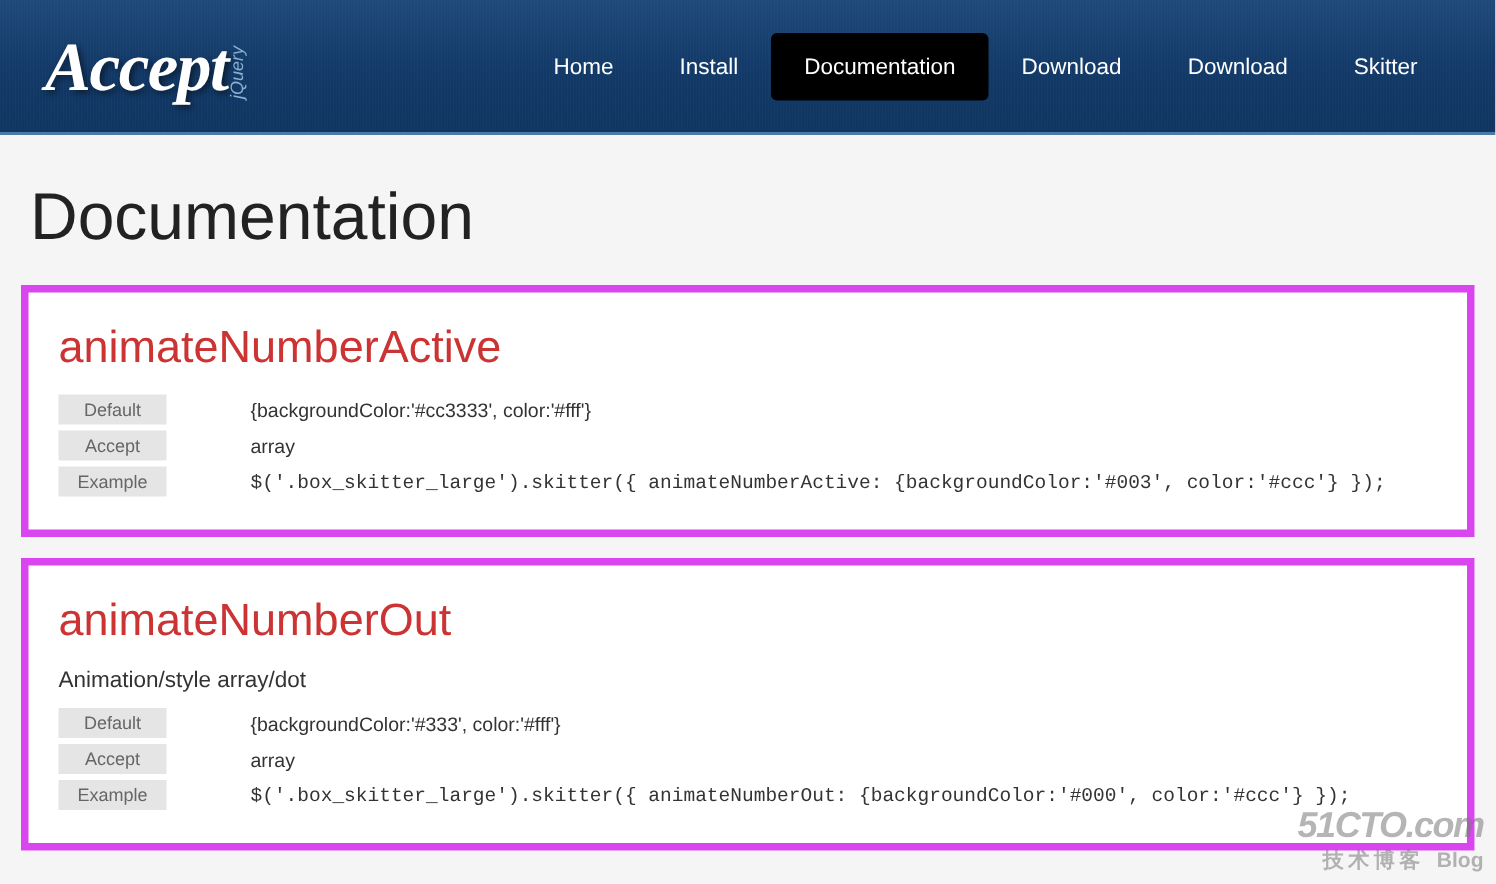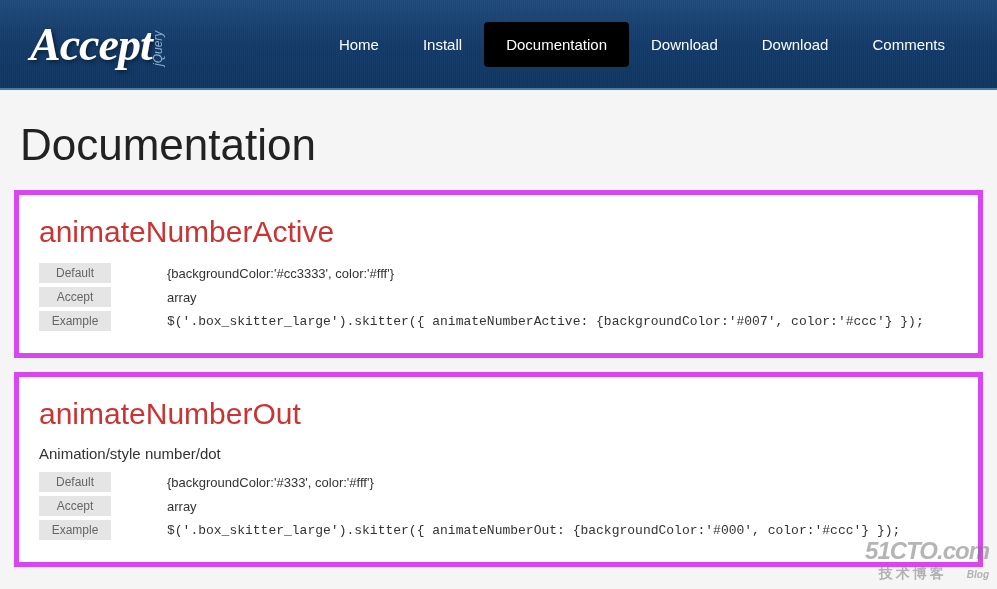--- a/index.html
+++ b/index.html
@@ -107,59 +107,59 @@
   position: absolute;
   right: 8px;
   bottom: 6px;
   text-align: right;
   color: rgba(120,120,120,0.55);
   font-family: Arial, sans-serif;
   pointer-events: none;
 }
 .wm-line1 { font-size: 24px; font-weight: bold; font-style: italic; letter-spacing: -1px; }
 .wm-line2 { font-size: 14px; font-weight: bold; letter-spacing: 3px; }
-.wm-blog { font-size: 10px; font-style: italic; margin-left: 20px; letter-spacing: 0; }
+.wm-blog { font-size: 14px; margin-left: 8px; letter-spacing: 0; }
 </style>
 </head>
 <body>
 
 <div class="header">
   <span class="logo">Accept</span>
   <span class="logo-sub">jQuery</span>
   <div class="nav">
     <div class="nav-item">Home</div>
     <div class="nav-item">Install</div>
     <div class="nav-item active">Documentation</div>
     <div class="nav-item">Download</div>
     <div class="nav-item">Download</div>
-    <div class="nav-item">Comments</div>
+    <div class="nav-item">Skitter</div>
   </div>
 </div>
 
 <h1 class="page-title">Documentation</h1>
 
 <div class="doc-section">
   <h2 class="doc-title">animateNumberActive</h2>
   <div class="doc-row">
     <span class="doc-label">Default</span>
     <span class="doc-value">{backgroundColor:'#cc3333', color:'#fff'}</span>
   </div>
   <div class="doc-row">
     <span class="doc-label">Accept</span>
     <span class="doc-value">array</span>
   </div>
   <div class="doc-row">
     <span class="doc-label">Example</span>
-    <span class="doc-value code">$('.box_skitter_large').skitter({ animateNumberActive: {backgroundColor:'#007', color:'#ccc'} });</span>
+    <span class="doc-value code">$('.box_skitter_large').skitter({ animateNumberActive: {backgroundColor:'#003', color:'#ccc'} });</span>
   </div>
 </div>
 
 <div class="doc-section">
   <h2 class="doc-title">animateNumberOut</h2>
-  <div class="doc-desc">Animation/style number/dot</div>
+  <div class="doc-desc">Animation/style array/dot</div>
   <div class="doc-row">
     <span class="doc-label">Default</span>
     <span class="doc-value">{backgroundColor:'#333', color:'#fff'}</span>
   </div>
   <div class="doc-row">
     <span class="doc-label">Accept</span>
     <span class="doc-value">array</span>
   </div>
   <div class="doc-row">
     <span class="doc-label">Example</span>

